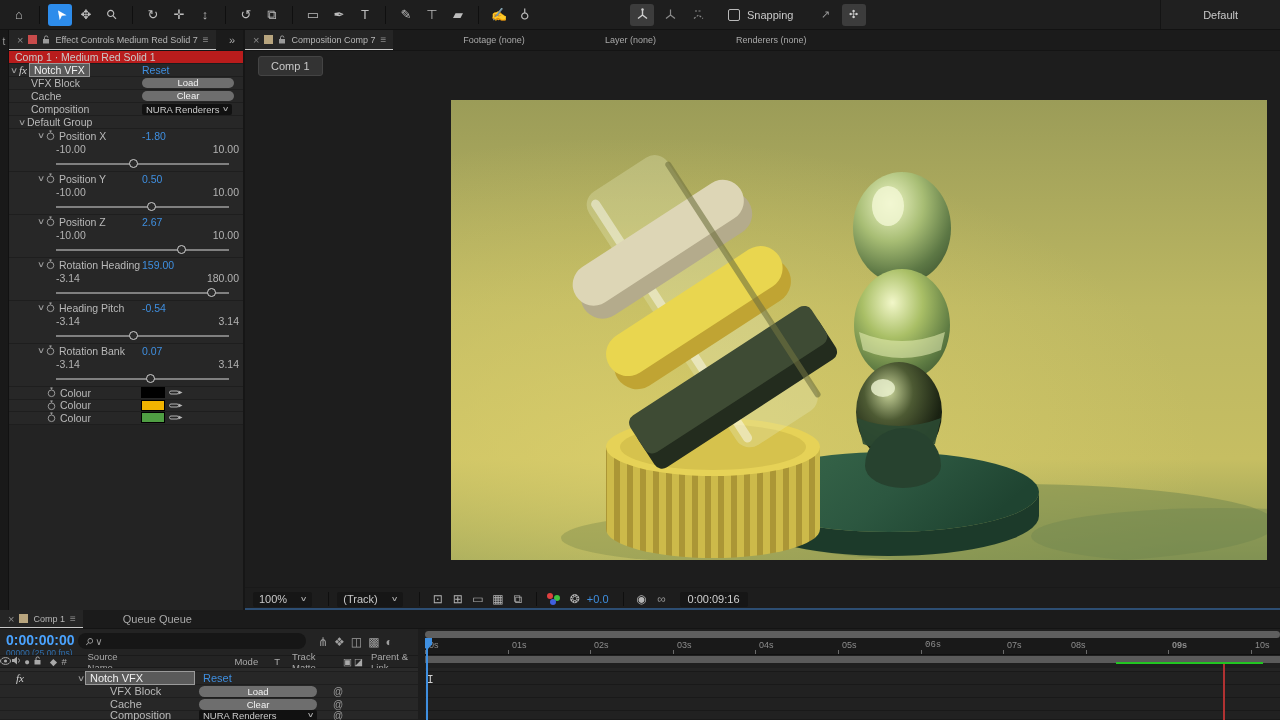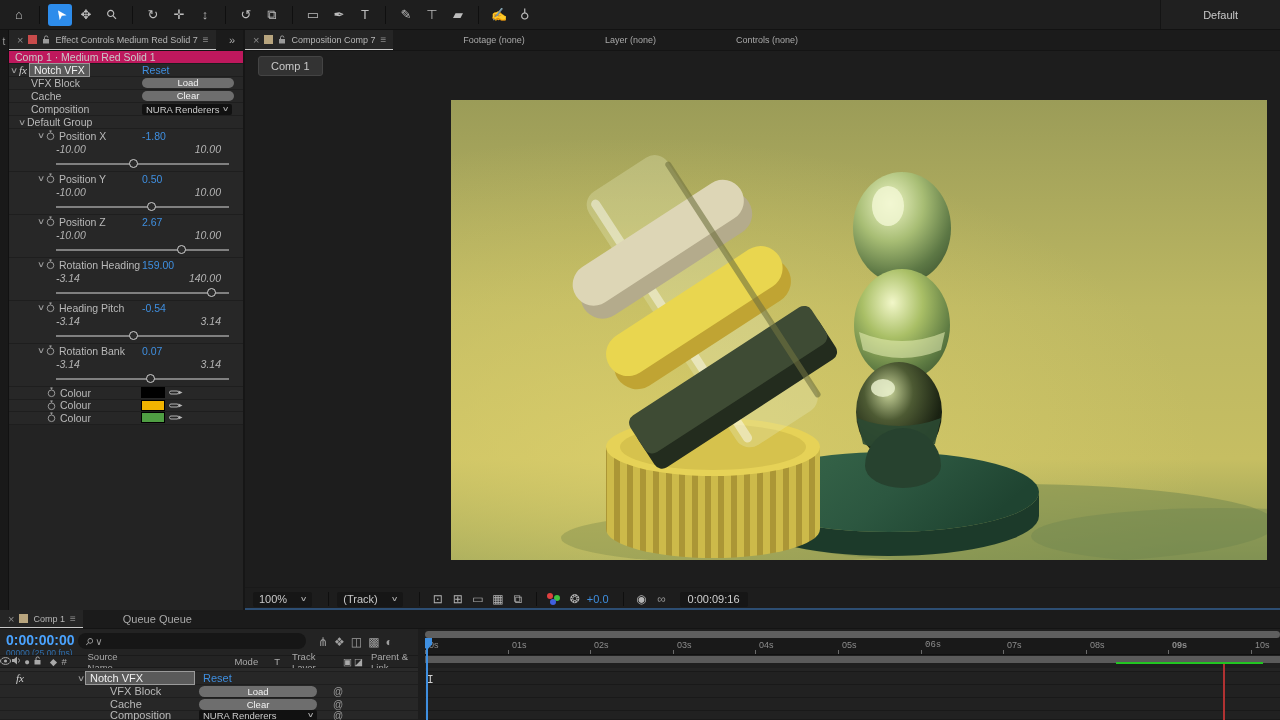--- a/index.html
+++ b/index.html
@@ -41,42 +41,42 @@
   .tab .close { color:#8a8a8a; font-size:11px; }
   .tab .swatch { width:9px; height:9px; display:inline-block; }
   .tab .menu { color:#8a8a8a; font-size:10px; letter-spacing:-1px; }
   .tab-plain { display:flex; align-items:center; padding:0 10px; color:#a9a9a9; }
   .overflow-chev { margin-left:auto; display:flex; align-items:center; padding:0 8px; color:#aaa; }
 
   
   #ec-panel { width:236px; background:#232323; display:flex; flex-direction:column;
     border-right:2px solid #161616; }
   .ec-body { flex:1; overflow:hidden; font-size:10.5px; }
-  .ec-header { height:13px; line-height:13px; padding-left:6px; background:#be185d;
+  .ec-header { height:13px; line-height:13px; padding-left:6px; background:#b91c1c;
     border-bottom:1px solid #1c1c1c; color:#c9c9c9; }
   .ec-row { height:13px; display:flex; align-items:center; border-bottom:1px solid #1e1e1e;
     background:#272727; position:relative; }
   .chev { display:inline-block; font-size:8px; color:#9a9a9a; transform:scaleX(1.4); width:10px; text-align:center; }
   .fx-badge { font-style:italic; font-family:"Liberation Serif", serif; font-size:11px; color:#cfcfcf; }
   .name-box { background:#5a5a5a; color:#f0f0f0; padding:0 4px; height:12px; line-height:12px;
     outline:1px solid #9a9a9a; }
   .reset-link { position:absolute; left:133px; color:#3f8fe0; }
   .ec-label { color:#b9b9b9; }
   .pill-btn { position:absolute; left:133px; width:92px; height:10px; line-height:10px;
     background:#6e6e6e; border-radius:6px; color:#f2f2f2; text-align:center; font-size:9.5px; }
   .dd { position:absolute; left:133px; width:90px; height:11px; background:#111;
     border-radius:2px; color:#c9c9c9; display:flex; align-items:center;
     padding:0 4px; font-size:9.5px; }
   .dd .dd-chev { margin-left:auto; font-size:7px; color:#b0b0b0; transform:scaleX(1.5); }
   .stopwatch { width:9px; height:11px; flex:0 0 9px; margin-right:4px; }
   .param-head { height:13px; display:flex; align-items:center; padding-left:27px;
     background:#272727; position:relative; }
   .param-val { position:absolute; left:133px; color:#3f8fe0; }
   .param-range { height:13px; display:flex; align-items:center; justify-content:space-between;
-    padding:0 22px 0 47px; color:#b3b3b3; background:#272727;font-style:italic; }
+    padding:0 4px 0 47px; color:#b3b3b3; background:#272727; }
   .param-slider { height:17px; position:relative; background:#272727; border-bottom:1px solid #1e1e1e; }
   .slider-track { position:absolute; left:47px; right:14px; top:8px; height:1.5px; background:#808080; }
   .slider-knob { position:absolute; top:3.5px; width:9px; height:9px; border:1.5px solid #d0d0d0;
     border-radius:50%; background:#2a2a2a; }
   .colour-row { height:12.5px; display:flex; align-items:center; padding-left:38px;
     border-bottom:1px solid #1e1e1e; background:#272727; position:relative; }
   .colour-swatch { position:absolute; left:133px; width:22px; height:9px; outline:1px solid #000; }
   .eyedropper { position:absolute; left:160px; width:14px; height:9px; }
 
   
@@ -201,20 +201,46 @@
           <span class="g">▰</span>
         </span>
         <span class="tb-sep"></span>
         <span class="tool">
           <span class="g">✍</span>
         </span>
         <span class="tool">
           <span class="g" style="transform: rotate(180deg);">⚲</span>
         </span>
       </div>
+    <div id="axis-cluster">
+      <span class="axis-btn active">
+        <svg width="13" height="13" viewBox="0 0 13 13">
+            <path d="M6.5 1.5v5.5M6.5 7l-4.5 3.5M6.5 7l4.5 3.5" stroke="#cfcfcf" stroke-width="1.4" fill="none"></path>
+            <circle cx="6.5" cy="1.5" r="1.2" fill="#cfcfcf"></circle>
+          </svg>
+      </span>
+      <span class="axis-btn">
+        <svg width="13" height="13" viewBox="0 0 13 13">
+            <path d="M6.5 1.5v5.5M6.5 7l-4.5 3.5M6.5 7l4.5 3.5" stroke="#8a8a8a" stroke-width="1.2" fill="none"></path>
+          </svg>
+      </span>
+      <span class="axis-btn">
+        <svg width="13" height="13" viewBox="0 0 13 13">
+            <path d="M2 10.5L6.5 7l4.5 3.5M3 3l7 0" stroke="#8a8a8a" stroke-width="1.2" fill="none" stroke-dasharray="2 1.5"></path>
+          </svg>
+      </span>
+      <span id="snap-box">
+        <span class="checkbox"></span>
+        <span id="snap-label">Snapping</span>
+      </span>
+      <span id="after-snap">
+          <span class="axis-btn">↗</span>
+          <span class="axis-btn active">✣</span>
+        </span>
+    </div>
     <div id="workspace">
       <span>Default</span>
     </div>
   </header>
 
   <div id="main">
 
     <div id="leftstrip">
       <span>t</span>
     </div>
@@ -338,21 +364,21 @@
                 <svg class="stopwatch" viewBox="0 0 9 11">
                   <circle cx="4.5" cy="6.3" r="3.3" stroke="#9a9a9a" fill="none"></circle>
                   <line x1="4.5" y1="0.8" x2="4.5" y2="2.6" stroke="#9a9a9a"></line>
                   <line x1="3.2" y1="1" x2="5.8" y2="1" stroke="#9a9a9a"></line>
                 </svg>
                 <span class="ec-label">Rotation Heading</span>
                 <span class="param-val">159.00</span>
               </div>
               <div class="param-range">
                 <span>-3.14</span>
-                <span>140.00</span>
+                <span>180.00</span>
               </div>
               <div class="param-slider">
                 <div class="slider-track"></div>
                 <div class="slider-knob" style="left:198.06px"></div>
               </div>
             </div>
             <div class="param">
               <div class="param-head">
                 <span class="chev">∨</span>
                 <svg class="stopwatch" viewBox="0 0 9 11">
@@ -445,21 +471,21 @@
           <svg width="8" height="9" viewBox="0 0 8 9">
               <rect x="1" y="4" width="6" height="4.5" fill="#9a9a9a"></rect>
               <path d="M2.5 4V2.6a1.7 1.7 0 013.4 0" stroke="#9a9a9a" fill="none"></path>
             </svg>
           <span>Composition Comp 7</span>
           <span class="menu">≡</span>
         </div>
         <div id="viewer-other-tabs" style="display:flex">
             <div class="tab-plain micro" style="margin-left: 60px;">Footage (none)</div>
             <div class="tab-plain micro" style="margin-left: 60px;">Layer (none)</div>
-            <div class="tab-plain micro" style="margin-left: 60px;">Controls (none)</div>
+            <div class="tab-plain micro" style="margin-left: 60px;">Renderers (none)</div>
           </div>
       </div>
 
       <div class="viewer-body">
         <button class="crumb">Comp 1</button>
 
         <div class="comp-frame">
 
           <svg width="816" height="460" viewBox="0 0 816 460">
             <defs>
@@ -623,21 +649,21 @@
               <rect x="1" y="4" width="6" height="4.5" fill="#a9a9a9"></rect>
               <path d="M2.5 4V2.6a1.7 1.7 0 013.4 0" stroke="#a9a9a9" fill="none"></path>
             </svg>
         </span>
         <span style="width:6px"></span>
         <span class="hdr-icon">◆</span>
         <span class="hdr-icon">#</span>
         <span style="margin-left:18px">Source Name</span>
         <span style="margin-left:99px">Mode</span>
         <span style="margin-left:16px">T</span>
-        <span style="margin-left:12px">Track Layer</span>
+        <span style="margin-left:12px">Track Matte</span>
         <span style="margin-left:10px">▣</span>
         <span style="margin-left:2px">◪</span>
         <span style="margin-left:8px">Parent &amp; Link</span>
       </div>
 
       <div class="tl-row" style="top:39px;height:4px;background:#2a2a2a"></div>
 
       <div class="tl-row" style="top:43px">
         <span class="fx-badge" style="margin-left:16px">fx</span>
         <span class="chev" style="margin-left:52px">∨</span>
@@ -684,21 +710,21 @@
           <span class="rtick-label" style="left: 252px;">03s</span>
           <span class="rtick-mark" style="left: 248px;"></span>
           <span class="rtick-label" style="left: 334px;">04s</span>
           <span class="rtick-mark" style="left: 330px;"></span>
           <span class="rtick-label" style="left: 417px;">05s</span>
           <span class="rtick-mark" style="left: 413px;"></span>
           <span class="rtick-label" style="left: 500px; font-family: Liberation Mono, monospace;">06s</span>
           <span class="rtick-mark" style="left: 496px;"></span>
           <span class="rtick-label" style="left: 582px;">07s</span>
           <span class="rtick-mark" style="left: 578px;"></span>
-          <span class="rtick-label" style="left: 665px;">08s</span>
+          <span class="rtick-label" style="left: 646px;">08s</span>
           <span class="rtick-mark" style="left: 661px;"></span>
           <span class="rtick-label" style="left: 747px; font-weight: bold;">09s</span>
           <span class="rtick-mark" style="left: 743px;"></span>
           <span class="rtick-label" style="left: 830px;">10s</span>
           <span class="rtick-mark" style="left: 826px;"></span>
         </div>
       <div id="workarea"></div>
       <div id="cache-line" style="left: 691px; width: 147px; background: rgb(34, 197, 34);"></div>
       <div id="render-line" style="left: 798px; background: rgb(176, 50, 50);"></div>
       <div id="playhead-line"></div>

